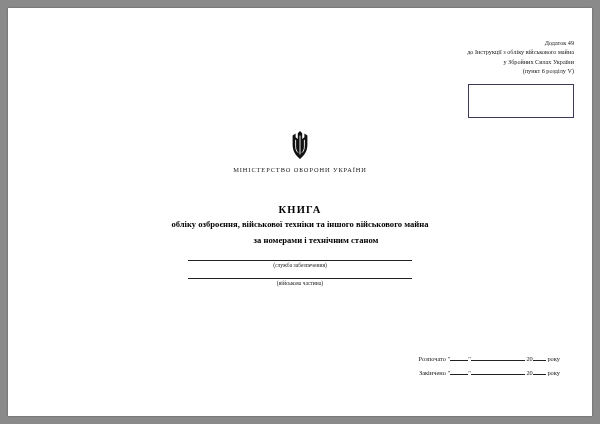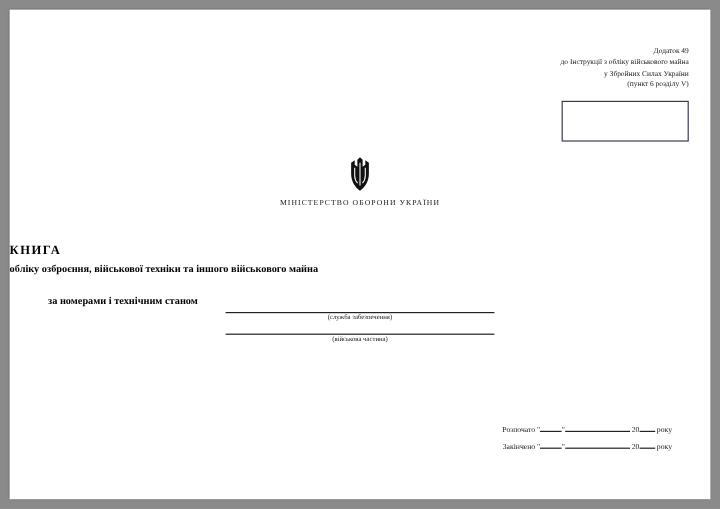--- a/index.html
+++ b/index.html
@@ -58,33 +58,33 @@
     text-align: center;
     font-size: 6.4px;
     letter-spacing: 0.9px;
     color: #1a1a1a;
   }
   .title-block {
     position: absolute;
     left: 0;
     right: 0;
     top: 196px;
-    text-align: left;
+    text-align: center;
     color: #000;
   }
   .title-main {
     font-size: 10.5px;
     font-weight: bold;
     letter-spacing: 1.2px;
     margin-bottom: 4px;
   }
   .title-sub1 {
     font-size: 8.6px;
     font-weight: bold;
-    margin-bottom: 16px;
+    margin-bottom: 6px;
   }
   .title-sub2 {
     font-size: 8.6px;
     font-weight: bold;
     padding-left: 32px;
   }
   .fill-line {
     position: absolute;
     left: 50%;
     transform: translateX(-50%);

